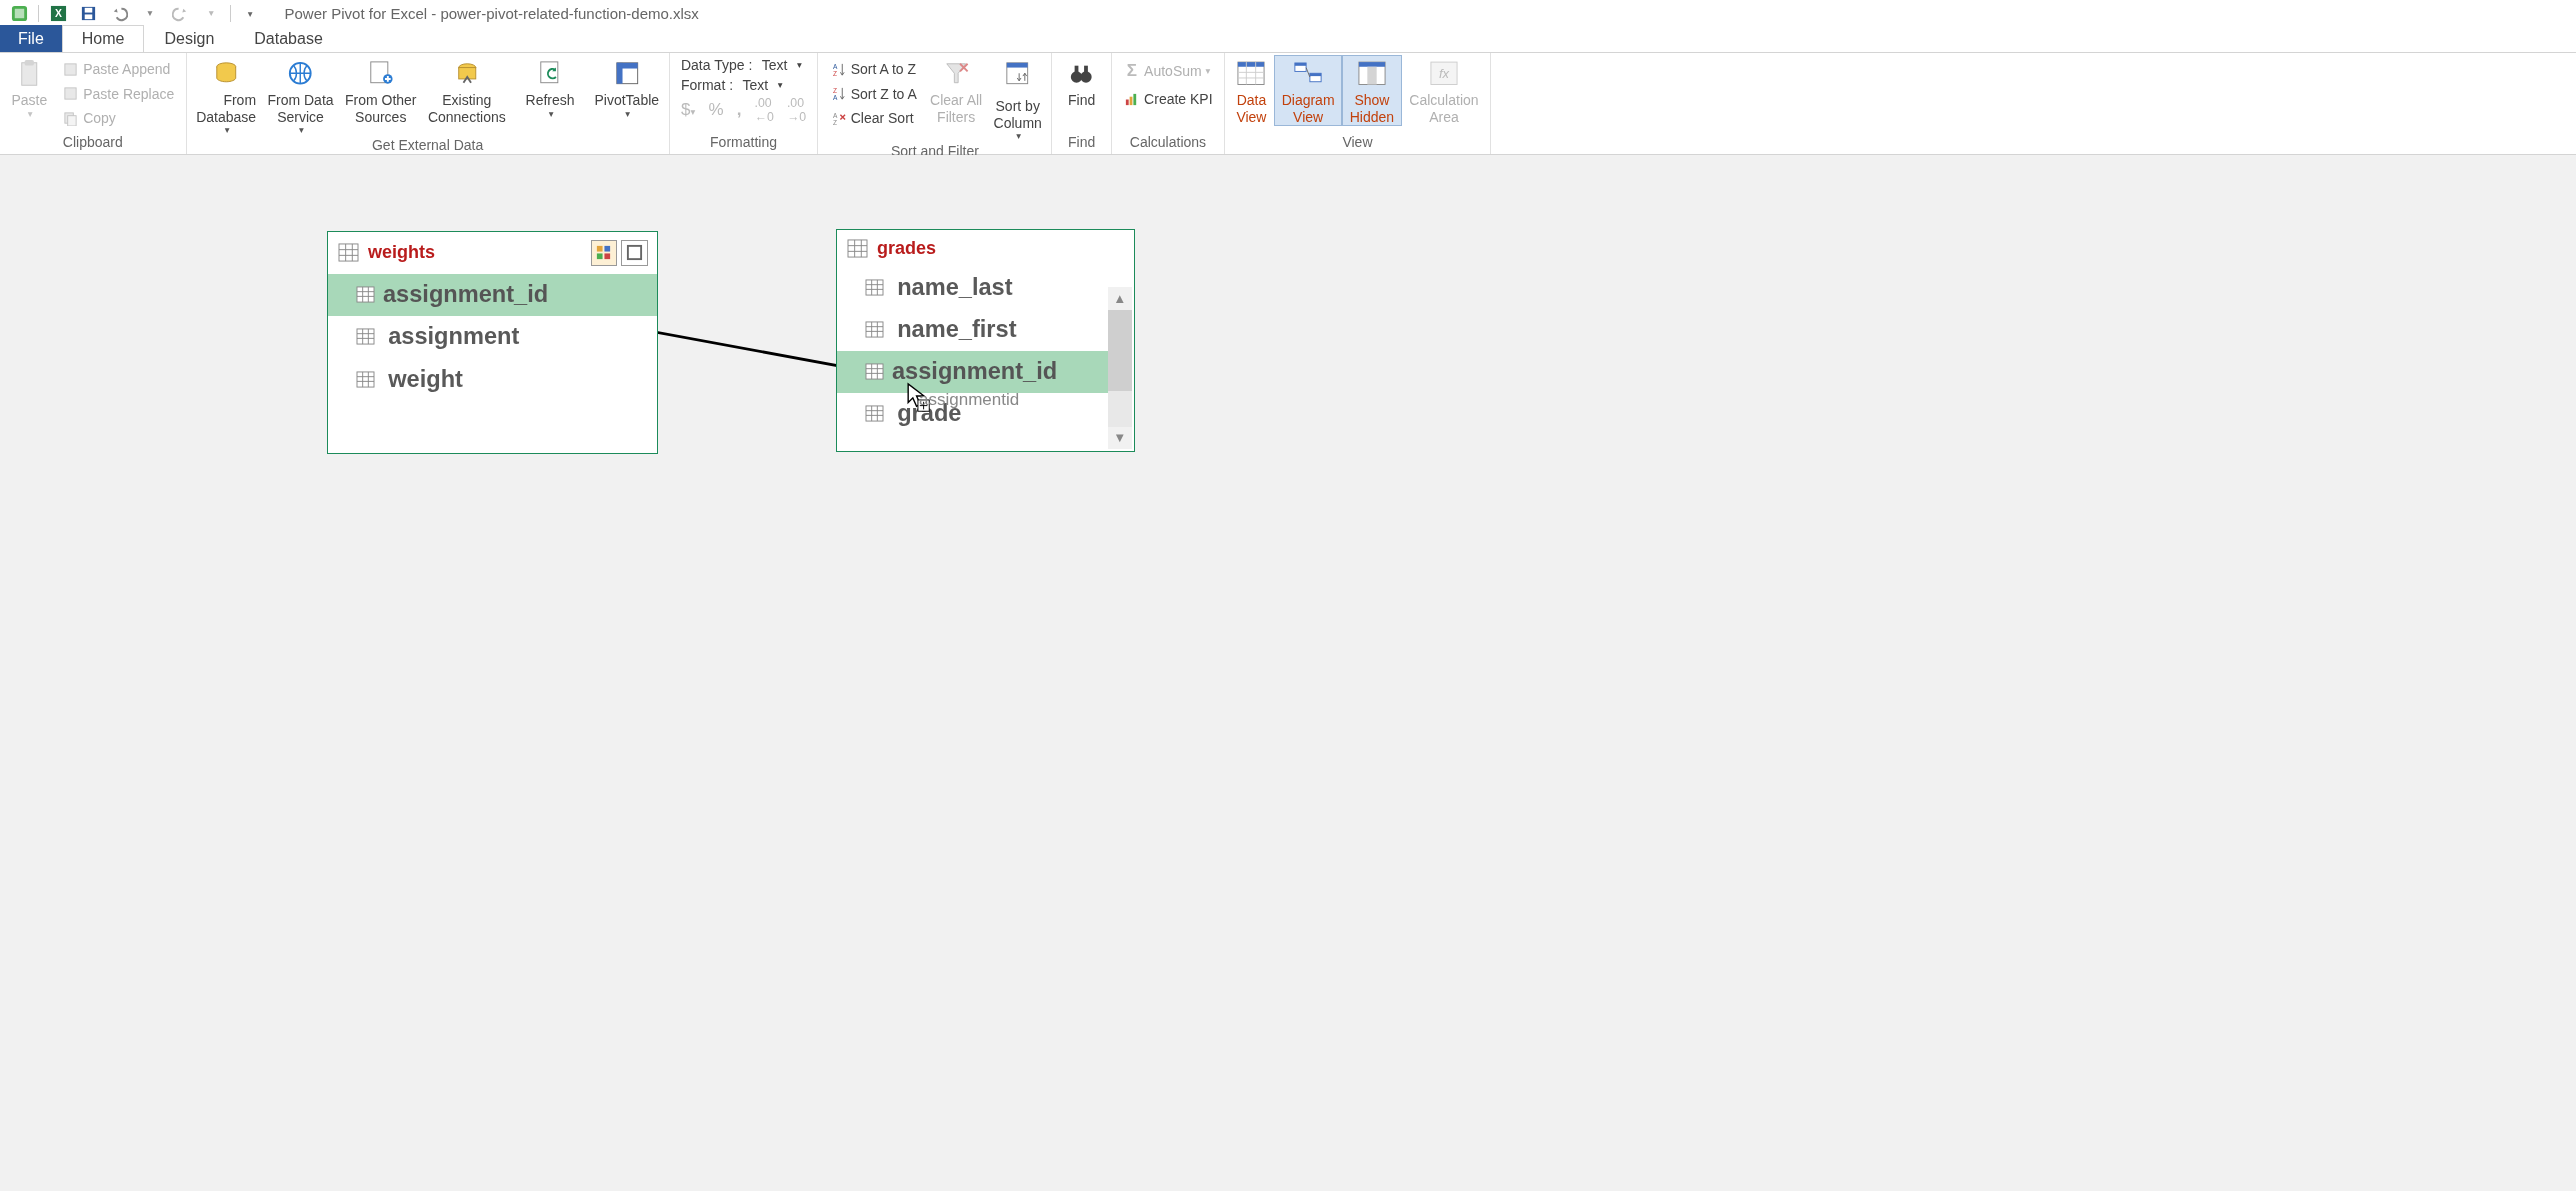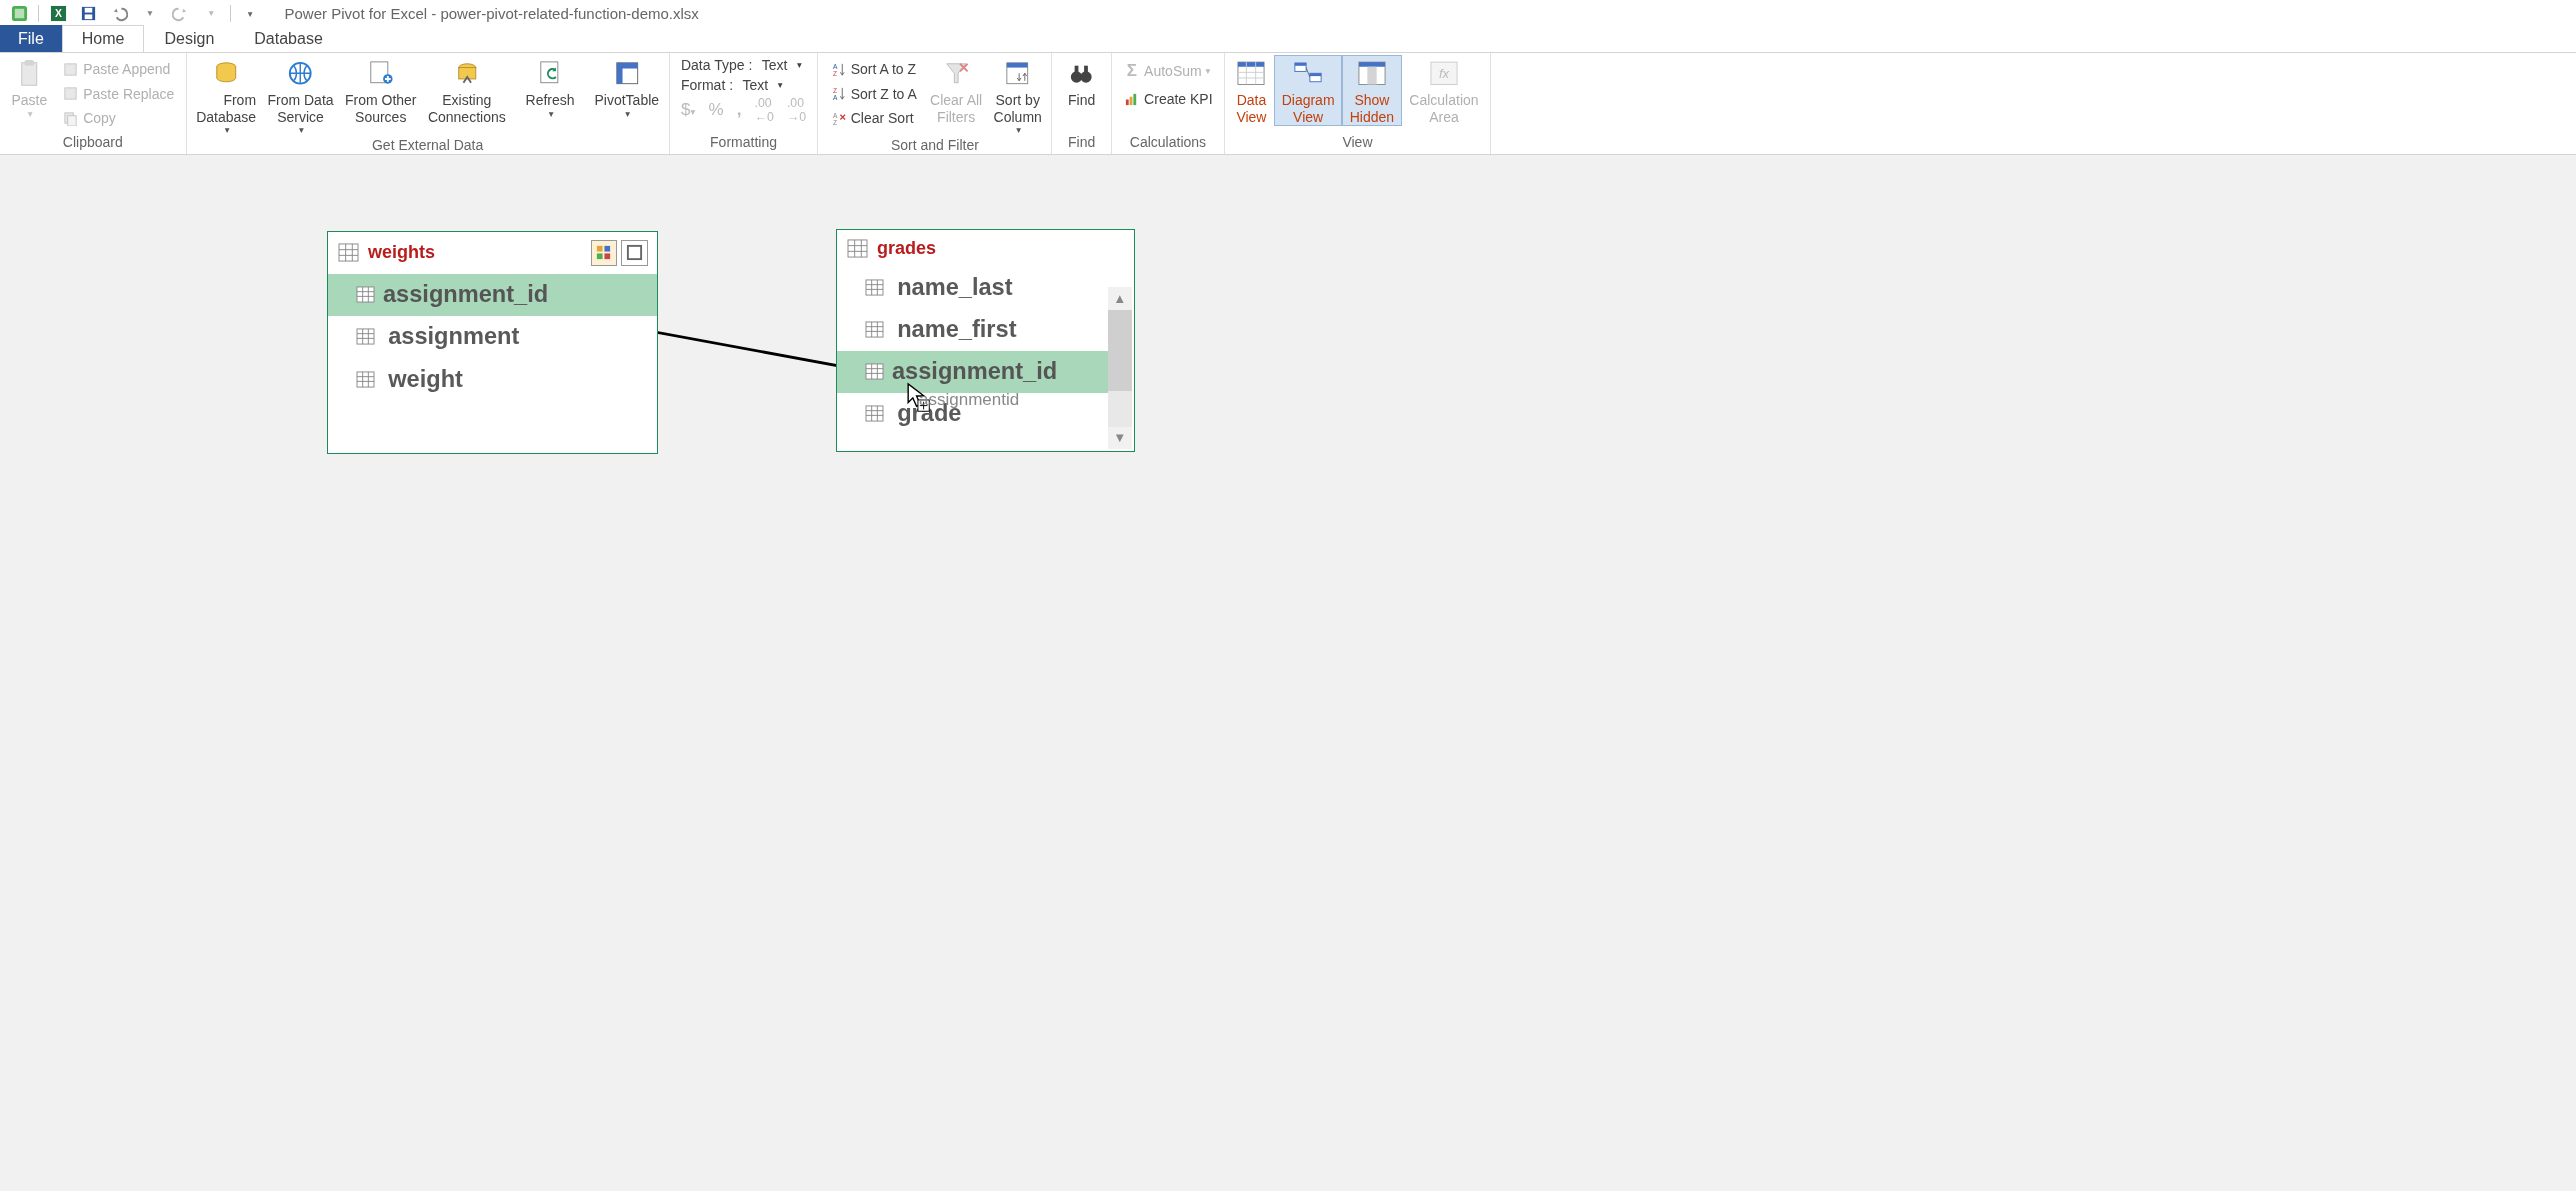--- a/index.html
+++ b/index.html
@@ -307,21 +307,21 @@
 Filters</span>
       </div>
       <div class="big-btn">
         <span class="big-icon">
             <svg width="26.5" height="26.5" viewBox="0 0 28 28">
               <rect x="3" y="3" width="22" height="22" fill="#fff" stroke="#888"></rect>
               <rect x="3" y="3" width="22" height="5" fill="#4472c4"></rect>
               <path d="M16 14v8m-2-3l2 3 2-3M22 22v-8m-2 3l2-3 2 3" stroke="#666" fill="none"></path>
             </svg>
           </span>
-        <span style="white-space:pre-line;">Sort by
+        <span style="white-space:pre-line;margin-top:6px;">Sort by
 Column</span>
           <span class="caret">▾</span>
       </div>
     </div>
     <div class="ribbon-group-label">Sort and Filter</div>
   </div>
 
   <div class="ribbon-group">
     <div class="ribbon-group-body">
       <div class="big-btn">

